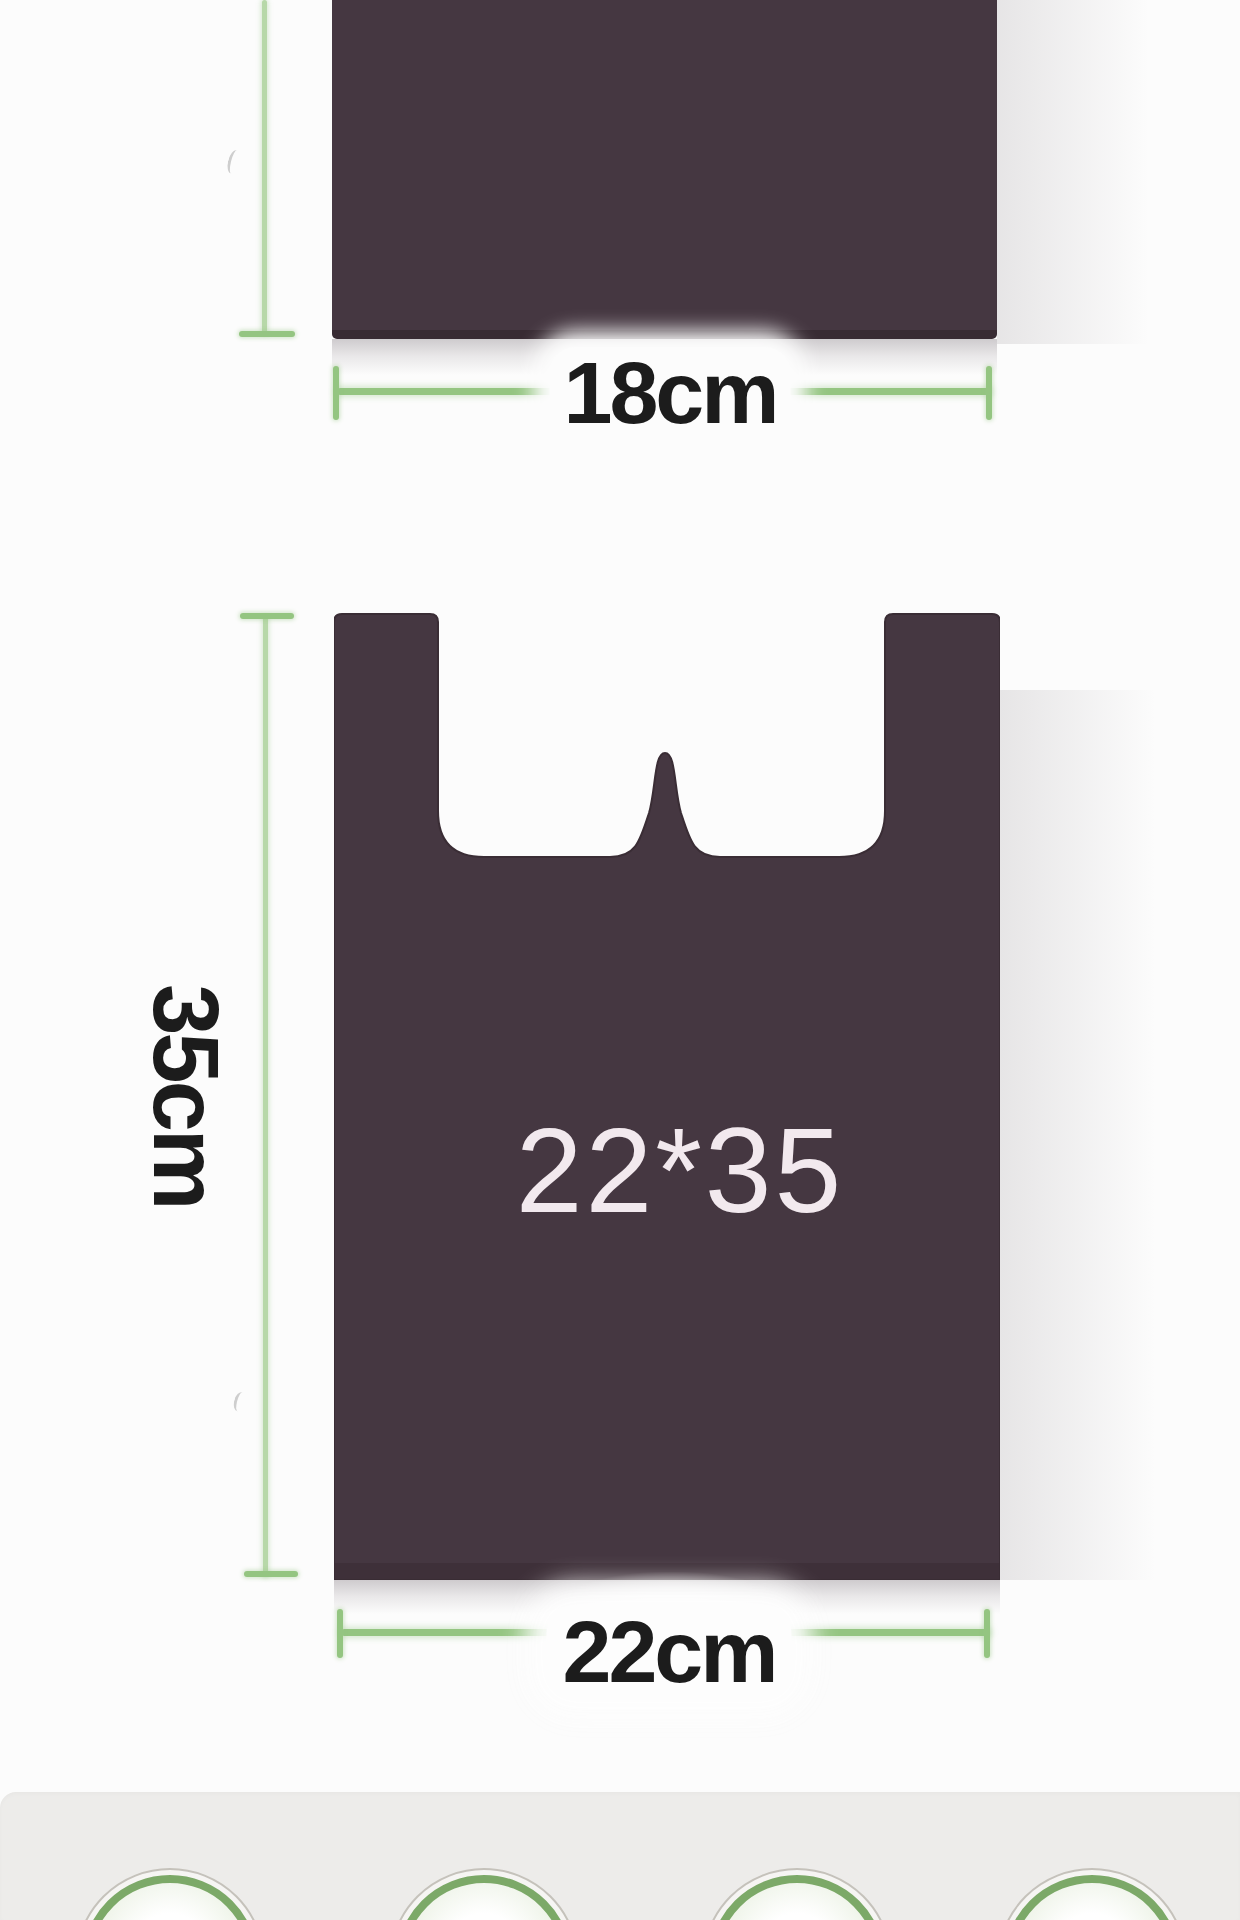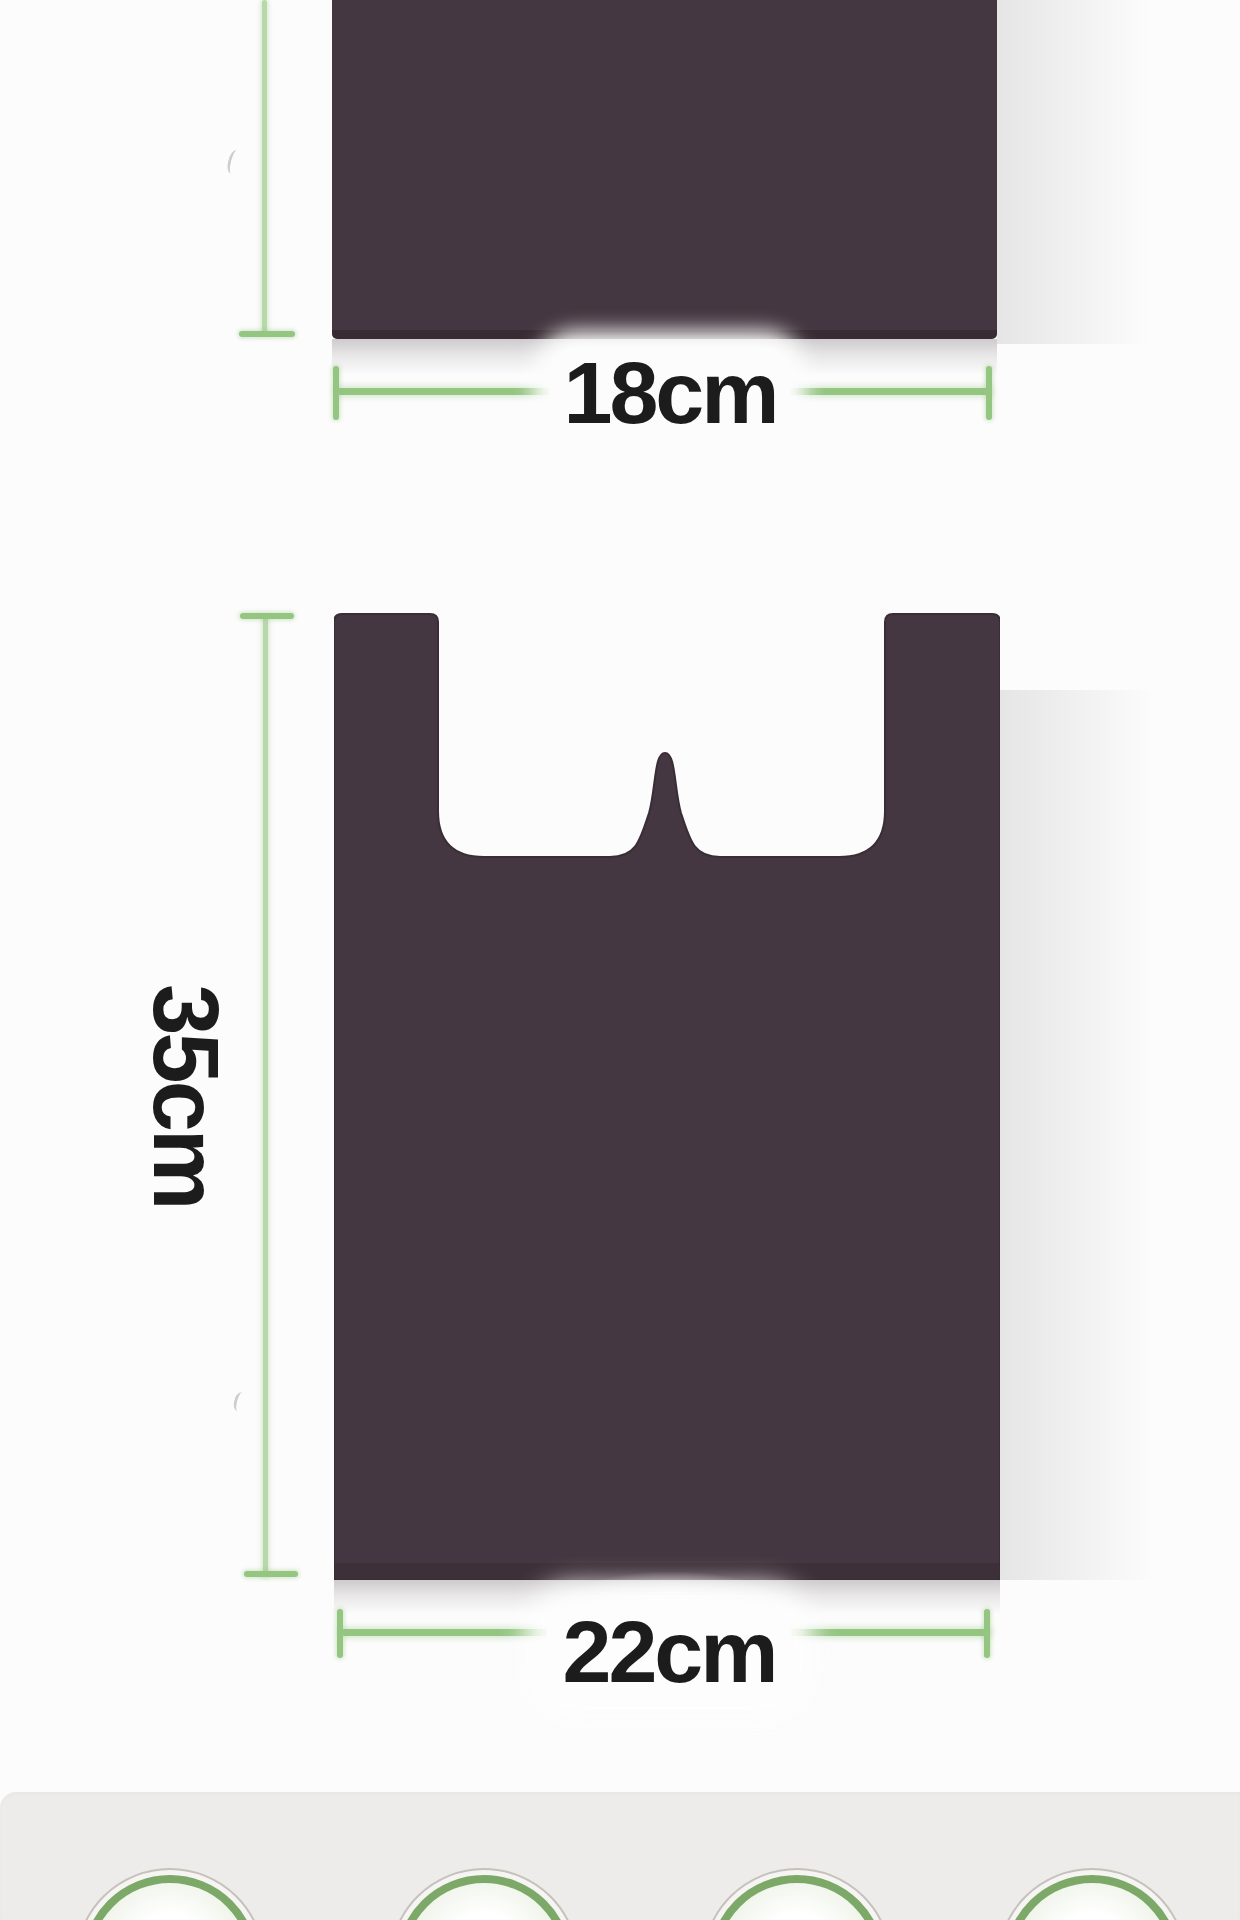--- a/index.html
+++ b/index.html
@@ -200,20 +200,21 @@
          C 322 176 320 140 331 140
          C 342 140 340 176 347 200
          C 356 228 360 244 386 244
          L 505 244
          Q 551 244 551 198
          L 551 9 Q 551 1 559 1
          L 658 1 Q 666 1 666 9
          L 666 967 Z" fill="#453741" stroke="#3a2d35" stroke-width="2"></path>
     <rect x="0" y="950" width="666" height="17" fill="#382b33" opacity="0.55"></rect>
   </svg>
+  <div class="abs size-label">22*35</div>
 
   <div class="abs bag-shadow main-bag-shadow"></div>
   <div class="abs side-shade main-side-shade"></div>
   <div class="abs glare"></div>
 
   <div class="abs vline vline-35"></div>
   <div class="abs htick htick-35-top"></div>
   <div class="abs htick htick-35-bottom"></div>
   <div class="abs dim-label label-35">35cm</div>
 

